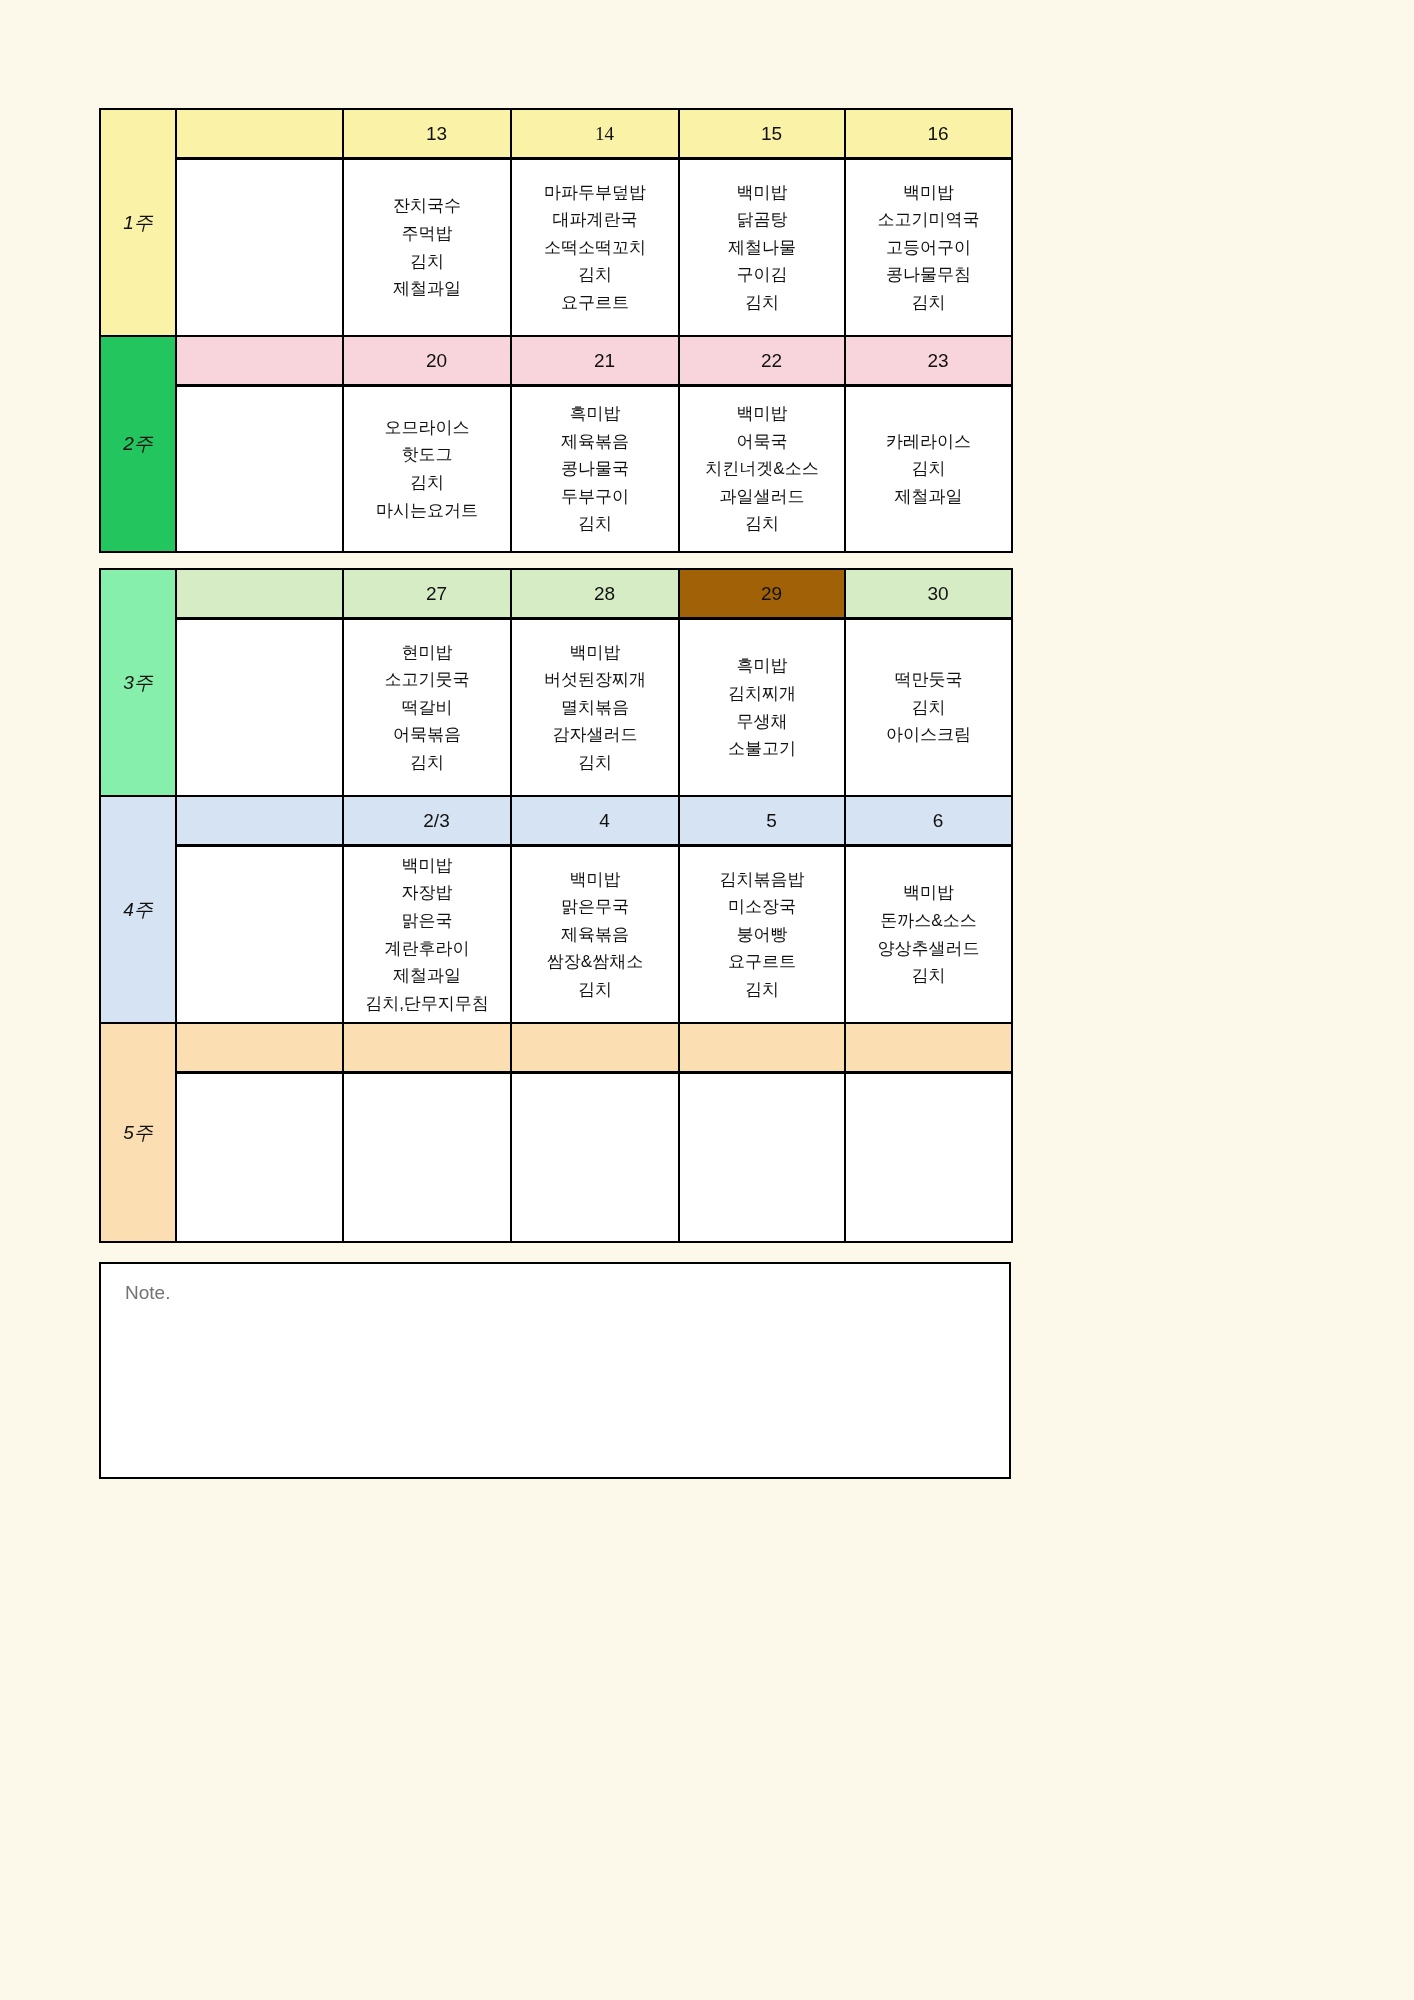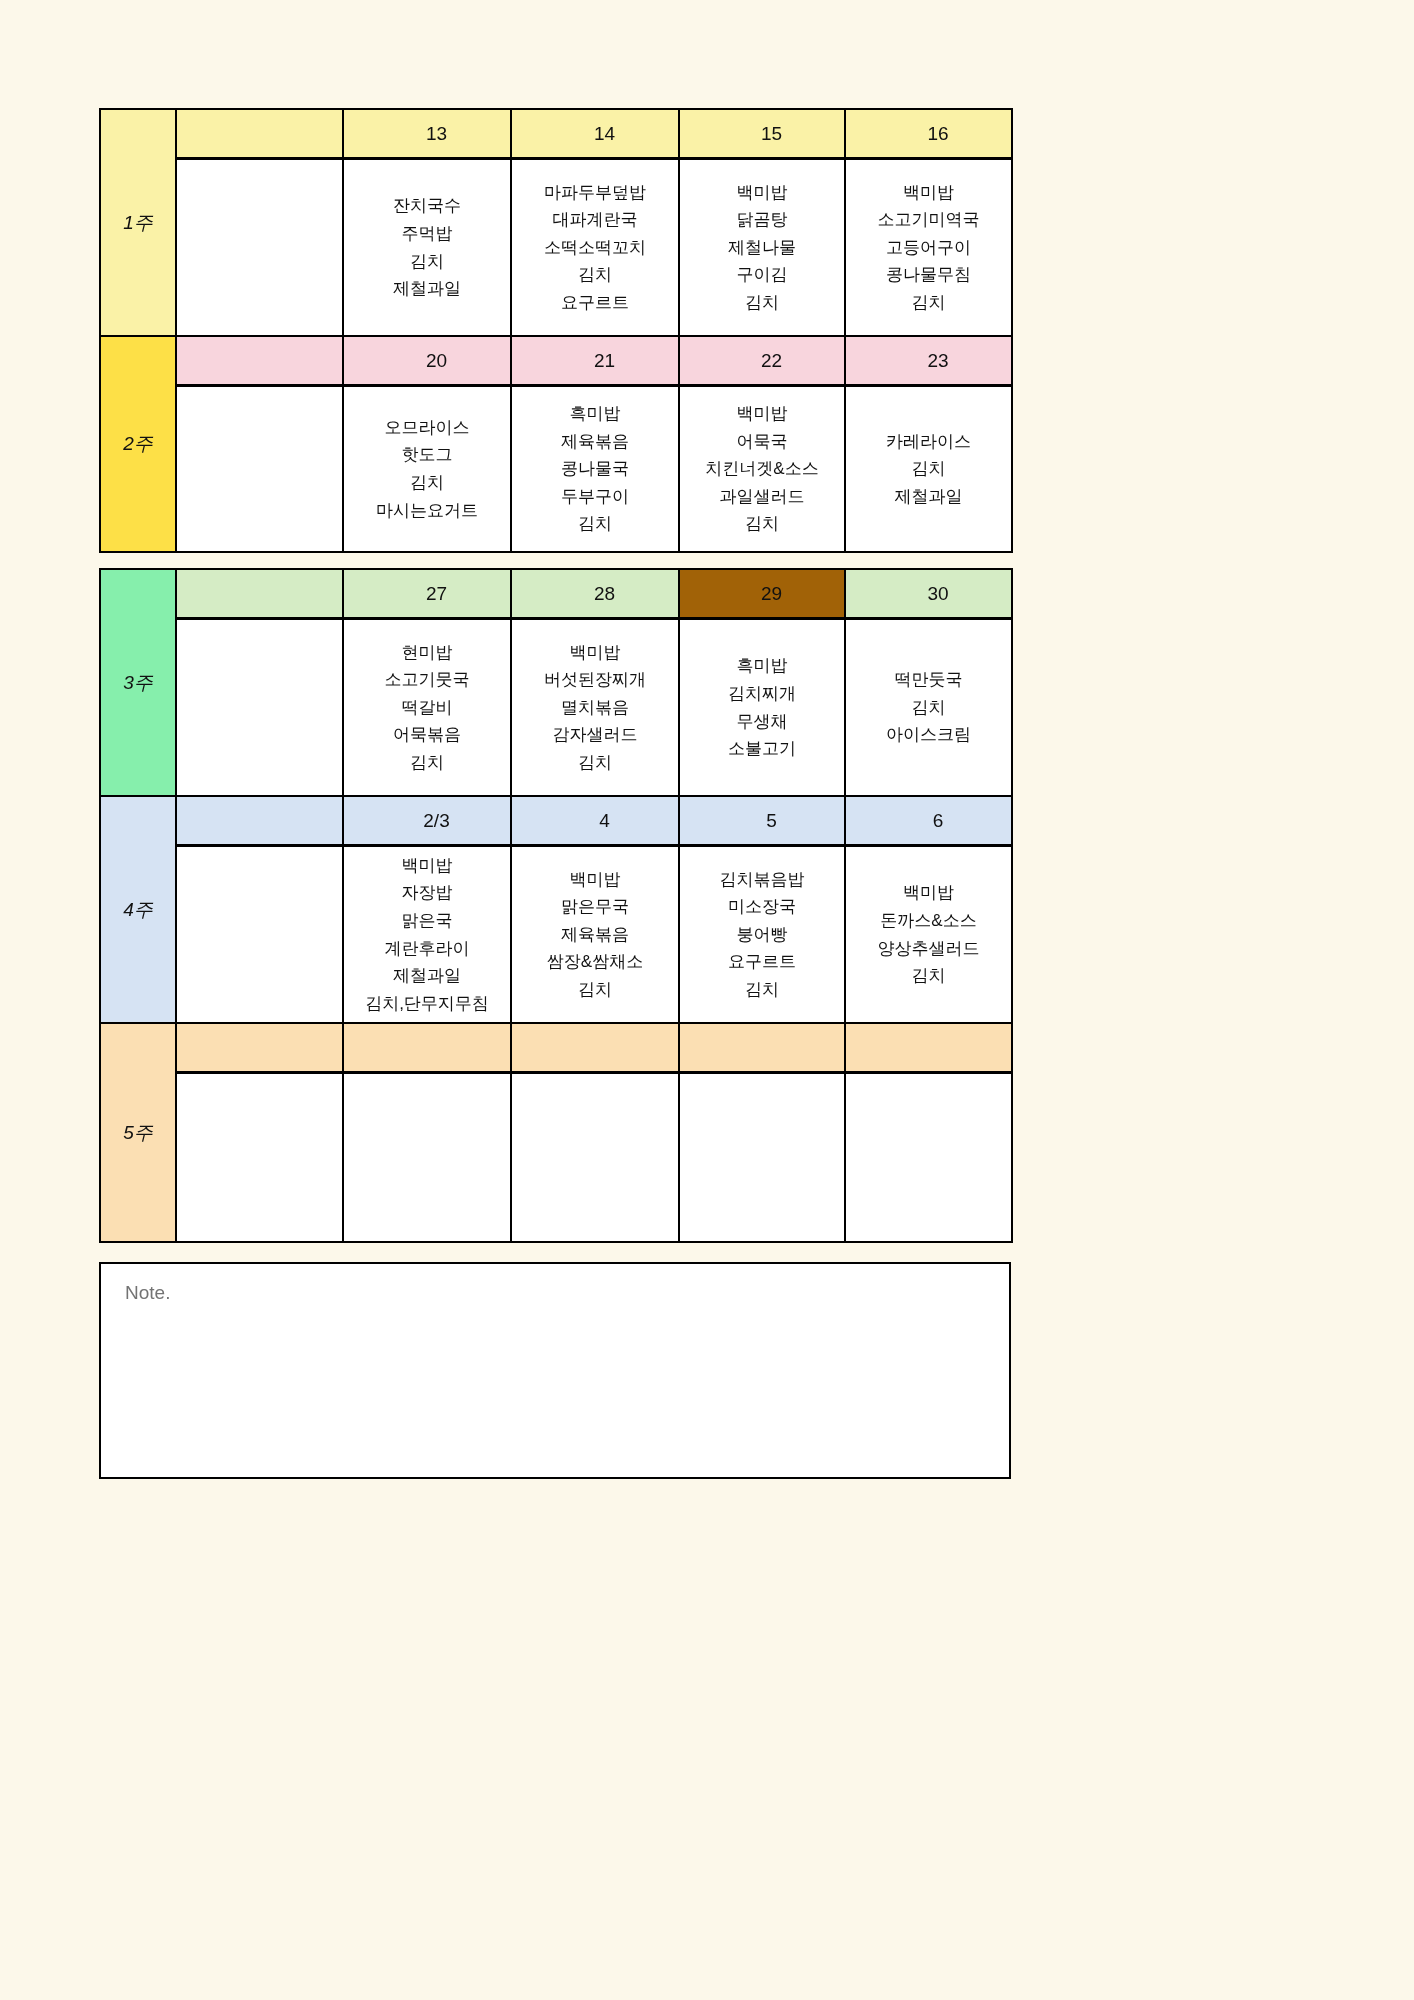--- a/index.html
+++ b/index.html
@@ -59,21 +59,21 @@
       <col style="width:168px">
         <col style="width:166px">
         <col style="width:167px">
     </colgroup>
 
     <tbody>
         <tr class="hdr-row">
       <td class="wk" rowspan="2" style="background-color: rgb(250, 242, 167);">1주</td>
       <td class="hdr" style="background-color: rgb(250, 242, 167);"></td>
       <td class="hdr" style="background-color: rgb(250, 242, 167);">13</td>
-      <td class="hdr" style="background-color: rgb(250, 242, 167);">14</td>
+      <td class="hdr" style="background-color: rgb(250, 242, 167); font-family: Liberation Serif, serif;">14</td>
       <td class="hdr" style="background-color: rgb(250, 242, 167);">15</td>
       <td class="hdr" style="background-color: rgb(250, 242, 167);">16</td>
     </tr>
     <tr class="mr-w1">
       <td class="menu"></td>
       <td class="menu">잔치국수
 주먹밥
 김치
 제철과일</td>
       <td class="menu">마파두부덮밥
@@ -87,21 +87,21 @@
 구이김
 김치</td>
       <td class="menu">백미밥
 소고기미역국
 고등어구이
 콩나물무침
 김치</td>
     </tr>
 
     <tr class="hdr-row">
-      <td class="wk" rowspan="2" style="background-color: #fde047;">2주</td>
+      <td class="wk" rowspan="2" style="background-color: #22c55e;">2주</td>
       <td class="hdr" style="background-color: rgb(248, 213, 221);"></td>
       <td class="hdr" style="background-color: rgb(248, 213, 221);">20</td>
       <td class="hdr" style="background-color: rgb(248, 213, 221);">21</td>
       <td class="hdr" style="background-color: rgb(248, 213, 221); margin-left: 43px;">22</td>
       <td class="hdr" style="background-color: rgb(248, 213, 221);">23</td>
     </tr>
     <tr class="mr-w2">
       <td class="menu"></td>
       <td class="menu">오므라이스
 핫도그

